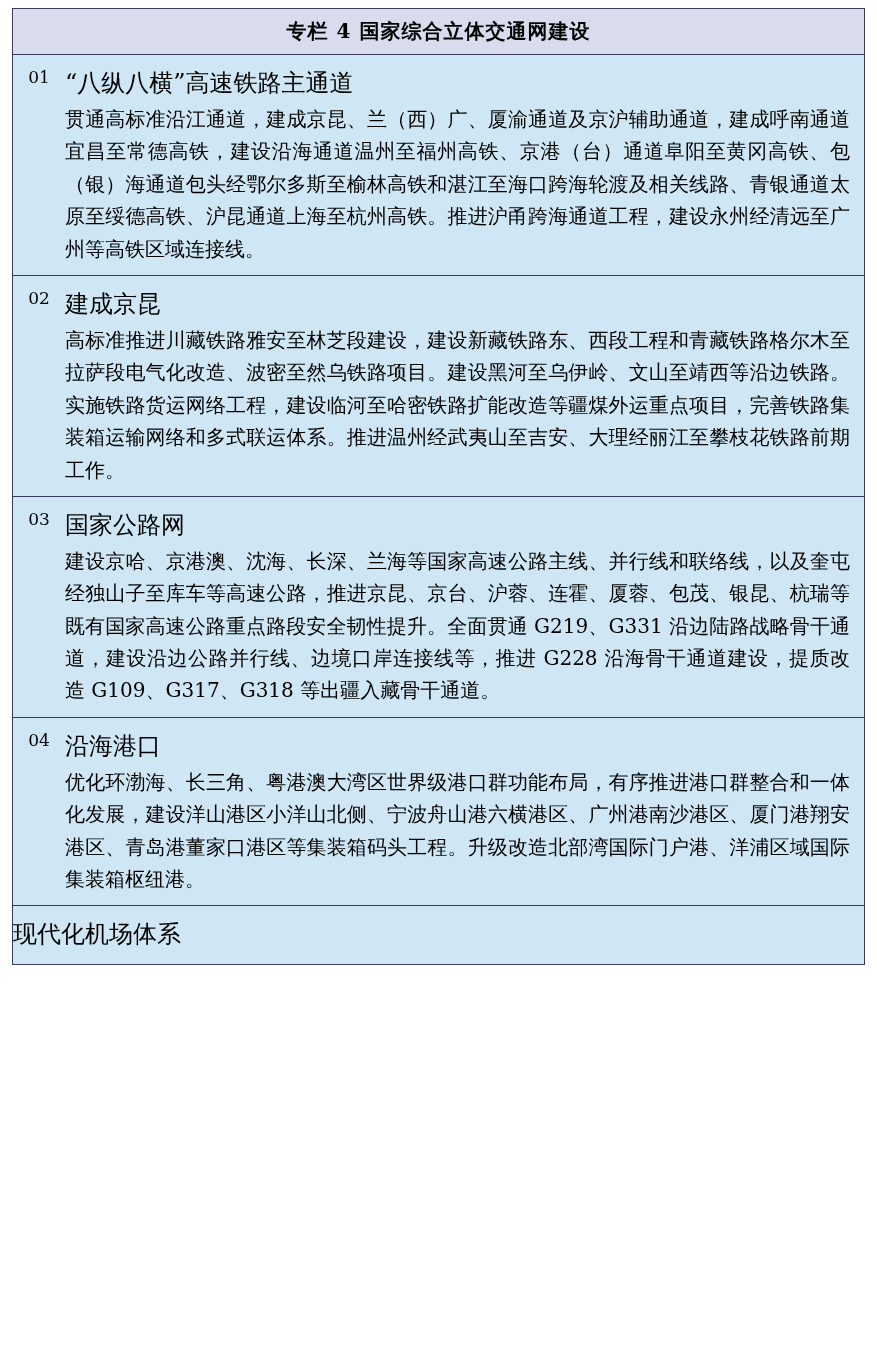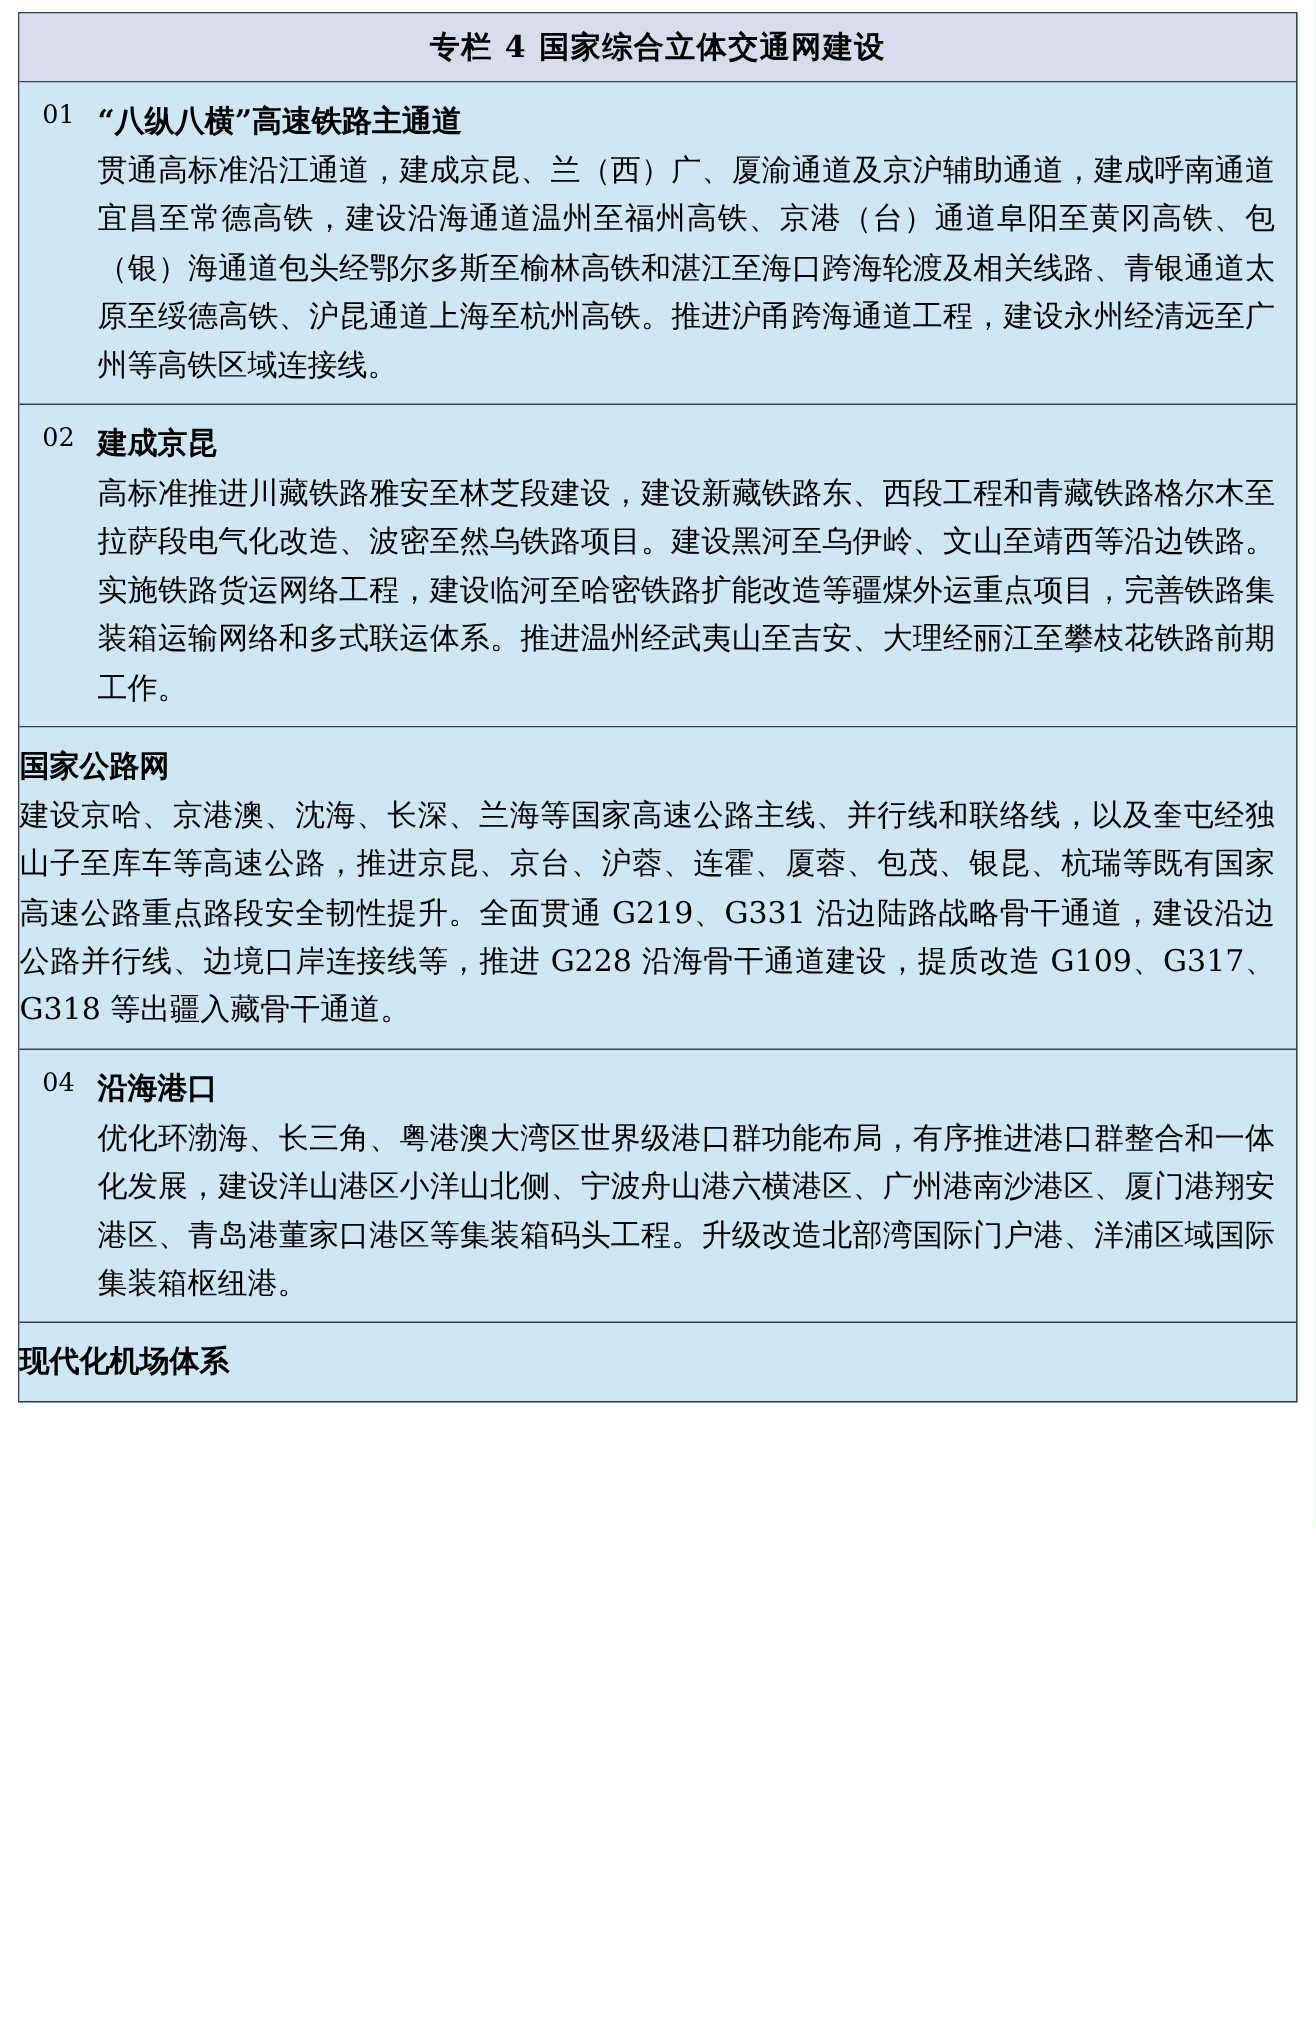--- a/index.html
+++ b/index.html
@@ -11,21 +11,21 @@
     font-family: "DejaVu Serif", "Liberation Serif", serif;
     width: 877px;
     height: 1359px;
     overflow: hidden;
   }
   .box {
     width: 853px;
     margin: 8px auto 0 auto;
     border: 1px solid #3a3a5c;
     box-sizing: border-box;
-    background: #86efac;
+    background: #f97316;
   }
   .title-bar {
     background: #d9dced;
     border-bottom: 1px solid #3a3a5c;
     text-align: center;
     font-size: 20px;
     font-weight: bold;
     letter-spacing: 1px;
     padding: 9px 0 9px 0;
     color: #000;
@@ -46,22 +46,22 @@
     font-size: 17px;
     padding-top: 12px;
     color: #000;
     font-family: "DejaVu Serif", "Liberation Serif", serif;
   }
   .content {
     flex: 1 1 auto;
     padding: 10px 14px 10px 0;
   }
   .item-title {
-    font-size: 20px;
-    font-weight: bold;
+    font-size: 24px;
+    font-weight: normal;
     line-height: 1.5;
     margin-bottom: 2px;
     color: #000;
   }
   .item-body {
     font-size: 20px;
     line-height: 1.62;
     text-align: justify;
     text-justify: inter-ideograph;
     color: #000;
@@ -84,20 +84,21 @@
 
   <div class="row">
     <div class="num">02</div>
     <div class="content">
       <div class="item-title">建成京昆</div>
       <div class="item-body">高标准推进川藏铁路雅安至林芝段建设，建设新藏铁路东、西段工程和青藏铁路格尔木至拉萨段电气化改造、波密至然乌铁路项目。建设黑河至乌伊岭、文山至靖西等沿边铁路。实施铁路货运网络工程，建设临河至哈密铁路扩能改造等疆煤外运重点项目，完善铁路集装箱运输网络和多式联运体系。推进温州经武夷山至吉安、大理经丽江至攀枝花铁路前期工作。</div>
     </div>
   </div>
 
   <div class="row">
+    <div class="num">03</div>
     <div class="content">
       <div class="item-title">国家公路网</div>
       <div class="item-body">建设京哈、京港澳、沈海、长深、兰海等国家高速公路主线、并行线和联络线，以及奎屯经独山子至库车等高速公路，推进京昆、京台、沪蓉、连霍、厦蓉、包茂、银昆、杭瑞等既有国家高速公路重点路段安全韧性提升。全面贯通 G219、G331 沿边陆路战略骨干通道，建设沿边公路并行线、边境口岸连接线等，推进 G228 沿海骨干通道建设，提质改造 G109、G317、G318 等出疆入藏骨干通道。</div>
     </div>
   </div>
 
   <div class="row">
     <div class="num">04</div>
     <div class="content">
       <div class="item-title">沿海港口</div>

